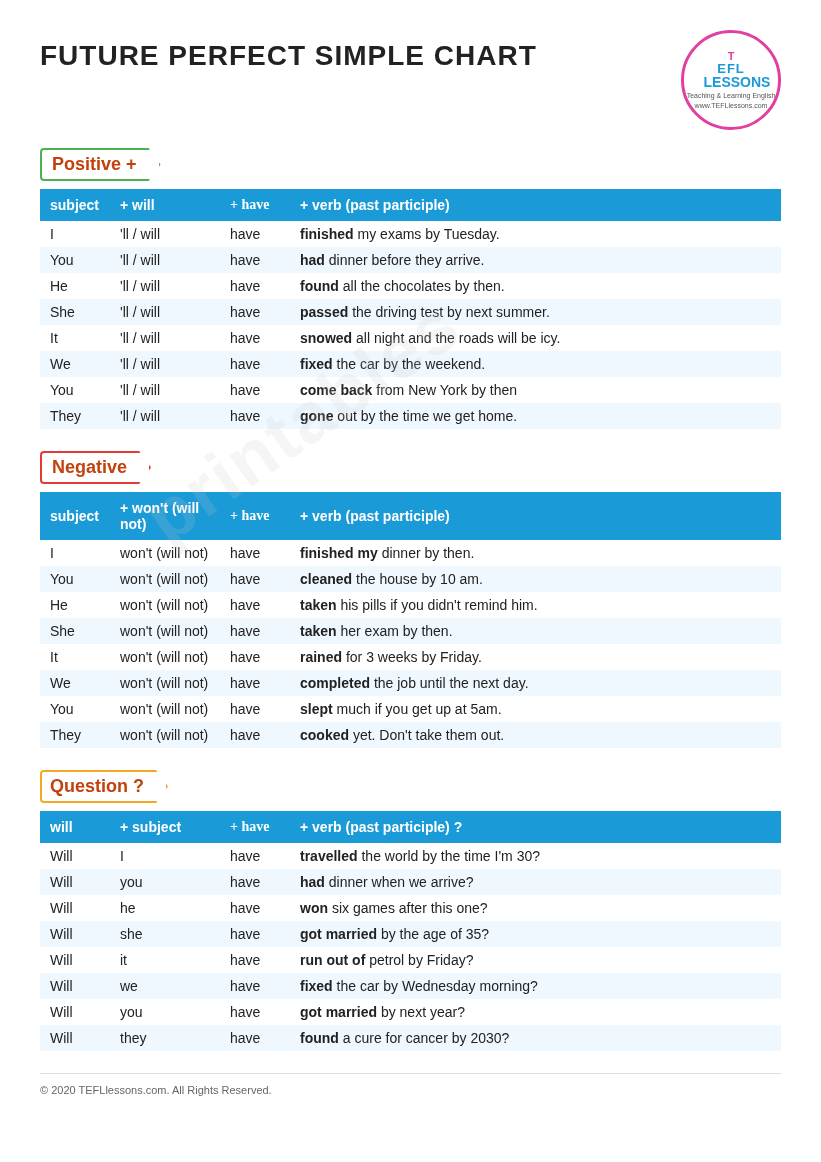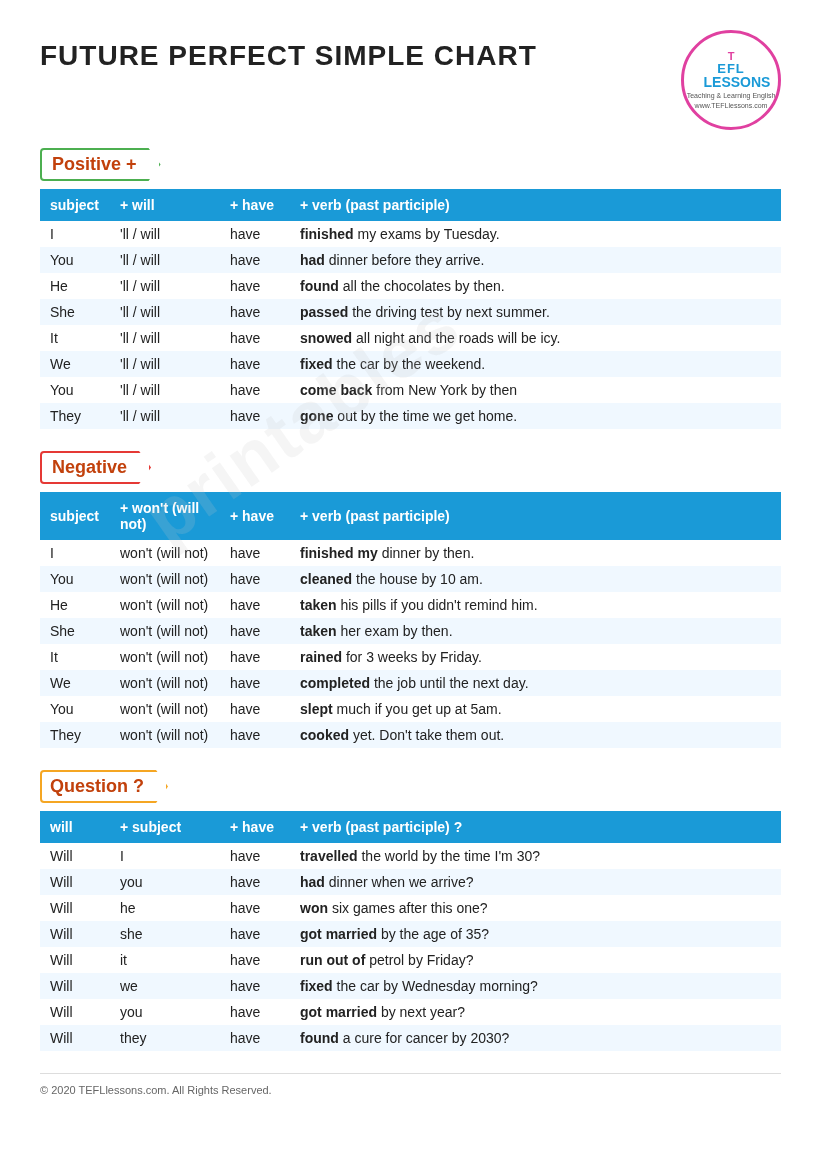--- a/index.html
+++ b/index.html
@@ -106,21 +106,21 @@
       background: #f0f8ff;
     }
     tbody td {
       padding: 5px 10px;
       color: #222;
       font-size: 14px;
       vertical-align: top;
     }
     .col-subject { width: 70px; }
     .col-will { width: 110px; }
-    .col-have { width: 70px; }
+    .col-have { width: 70px; font-family: Liberation Serif, serif; }
     .footer {
       display: flex;
       justify-content: space-between;
       align-items: center;
       margin-top: 18px;
       border-top: 1px solid #ddd;
       padding-top: 10px;
     }
     .footer-copy {
       font-size: 11px;

